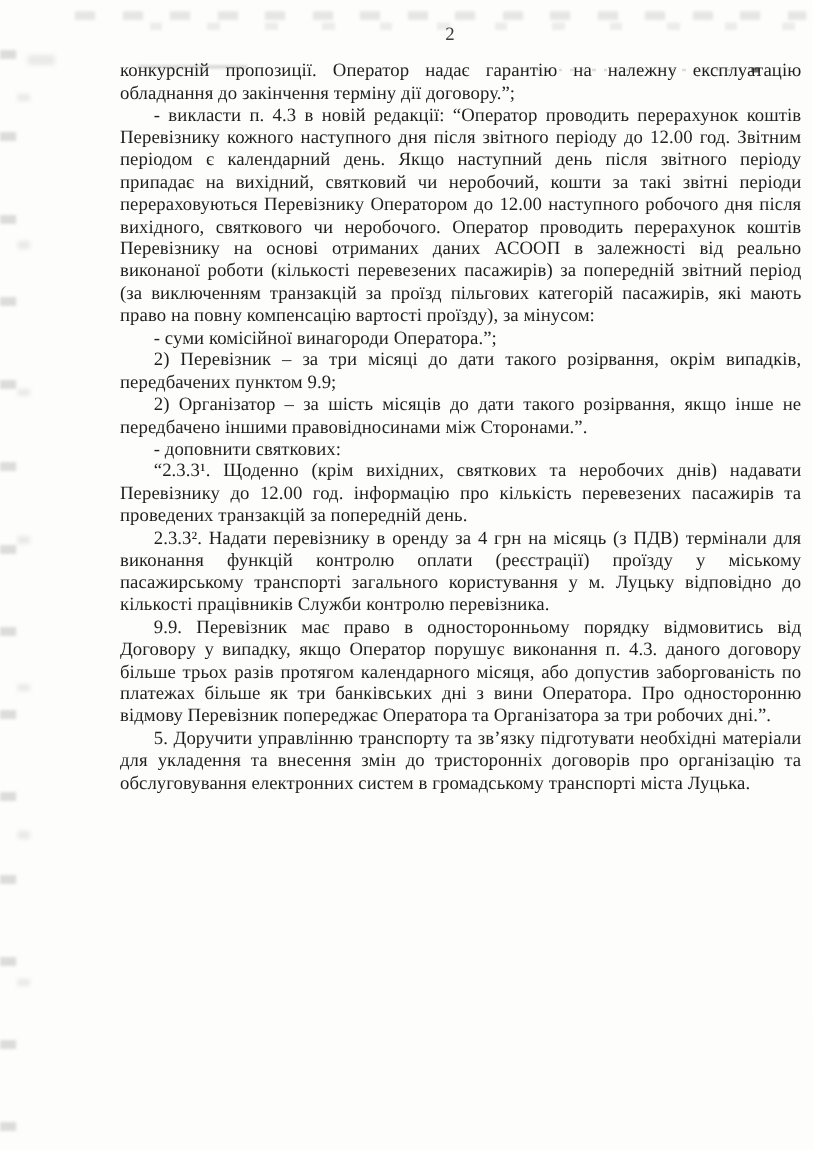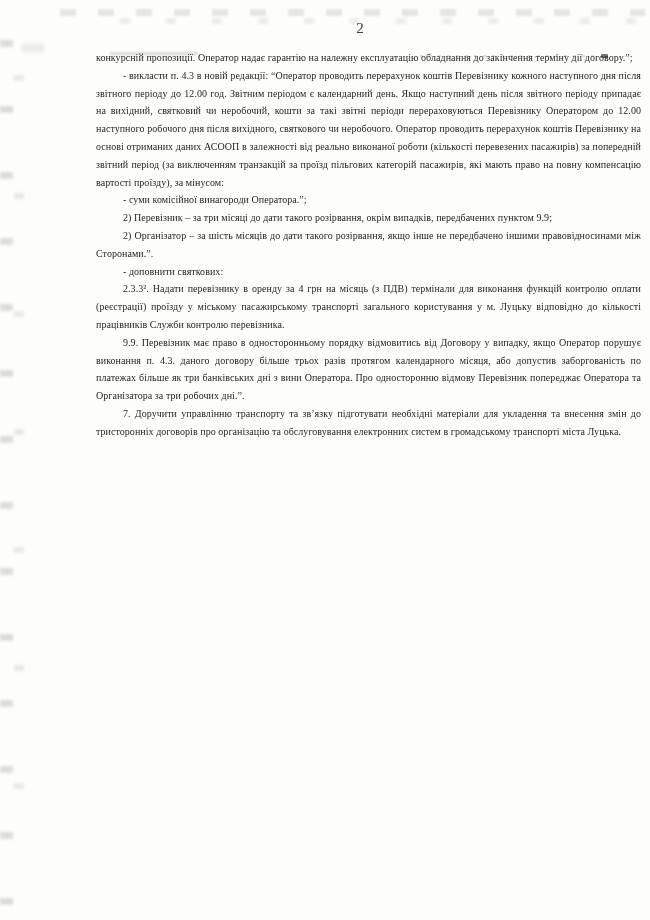--- a/index.html
+++ b/index.html
@@ -23,21 +23,21 @@
     width: 528px;
     text-align: center;
     font-size: 15px;
     color: #3a3a3a;
   }
   .doc-body {
     position: absolute;
     left: 96px;
     top: 49px;
     width: 545px;
-    font-size: 10px;
+    font-size: 15px;
     line-height: 17.8px;
     text-align: justify;
     letter-spacing: 0.05px;
   }
   .doc-body p {
     margin: 0;
     padding: 0;
     text-indent: 27px;
   }
   .doc-body p.no-indent {
@@ -116,18 +116,19 @@
 
   <div class="page-number">2</div>
 
   <div class="doc-body">
     <p class="no-indent">конкурсній пропозиції. Оператор надає гарантію на належну експлуатацію обладнання до закінчення терміну дії договору.”;</p>
     <p>- викласти п. 4.3 в новій редакції: “Оператор проводить перерахунок коштів Перевізнику кожного наступного дня після звітного періоду до 12.00 год. Звітним періодом є календарний день. Якщо наступний день після звітного періоду припадає на вихідний, святковий чи неробочий, кошти за такі звітні періоди перераховуються Перевізнику Оператором до 12.00 наступного робочого дня після вихідного, святкового чи неробочого. Оператор проводить перерахунок коштів Перевізнику на основі отриманих даних АСООП в залежності від реально виконаної роботи (кількості перевезених пасажирів) за попередній звітний період (за виключенням транзакцій за проїзд пільгових категорій пасажирів, які мають право на повну компенсацію вартості проїзду), за мінусом:</p>
     <p>- суми комісійної винагороди Оператора.”;</p>
     <p>2) Перевізник – за три місяці до дати такого розірвання, окрім випадків, передбачених пунктом 9.9;</p>
     <p>2) Організатор – за шість місяців до дати такого розірвання, якщо інше не передбачено іншими правовідносинами між Сторонами.”.</p>
     <p>- доповнити святкових:</p>
+    <p>“2.3.3¹. Щоденно (крім вихідних, святкових та неробочих днів) надавати Перевізнику до 12.00 год. інформацію про кількість перевезених пасажирів та проведених транзакцій за попередній день.</p>
     <p>2.3.3². Надати перевізнику в оренду за 4 грн на місяць (з ПДВ) термінали для виконання функцій контролю оплати (реєстрації) проїзду у міському пасажирському транспорті загального користування у м. Луцьку відповідно до кількості працівників Служби контролю перевізника.</p>
     <p>9.9. Перевізник має право в односторонньому порядку відмовитись від Договору у випадку, якщо Оператор порушує виконання п. 4.3. даного договору більше трьох разів протягом календарного місяця, або допустив заборгованість по платежах більше як три банківських дні з вини Оператора. Про односторонню відмову Перевізник попереджає Оператора та Організатора за три робочих дні.”.</p>
-    <p>7. Доручити управлінню транспорту та зв’язку підготувати необхідні матеріали для укладення та внесення змін до тристоронніх договорів про організацію та обслуговування електронних систем в громадському транспорті міста Луцька.</p>
+    <p>5. Доручити управлінню транспорту та зв’язку підготувати необхідні матеріали для укладення та внесення змін до тристоронніх договорів про організацію та обслуговування електронних систем в громадському транспорті міста Луцька.</p>
   </div>
 
 </div>
 
 </body></html>

